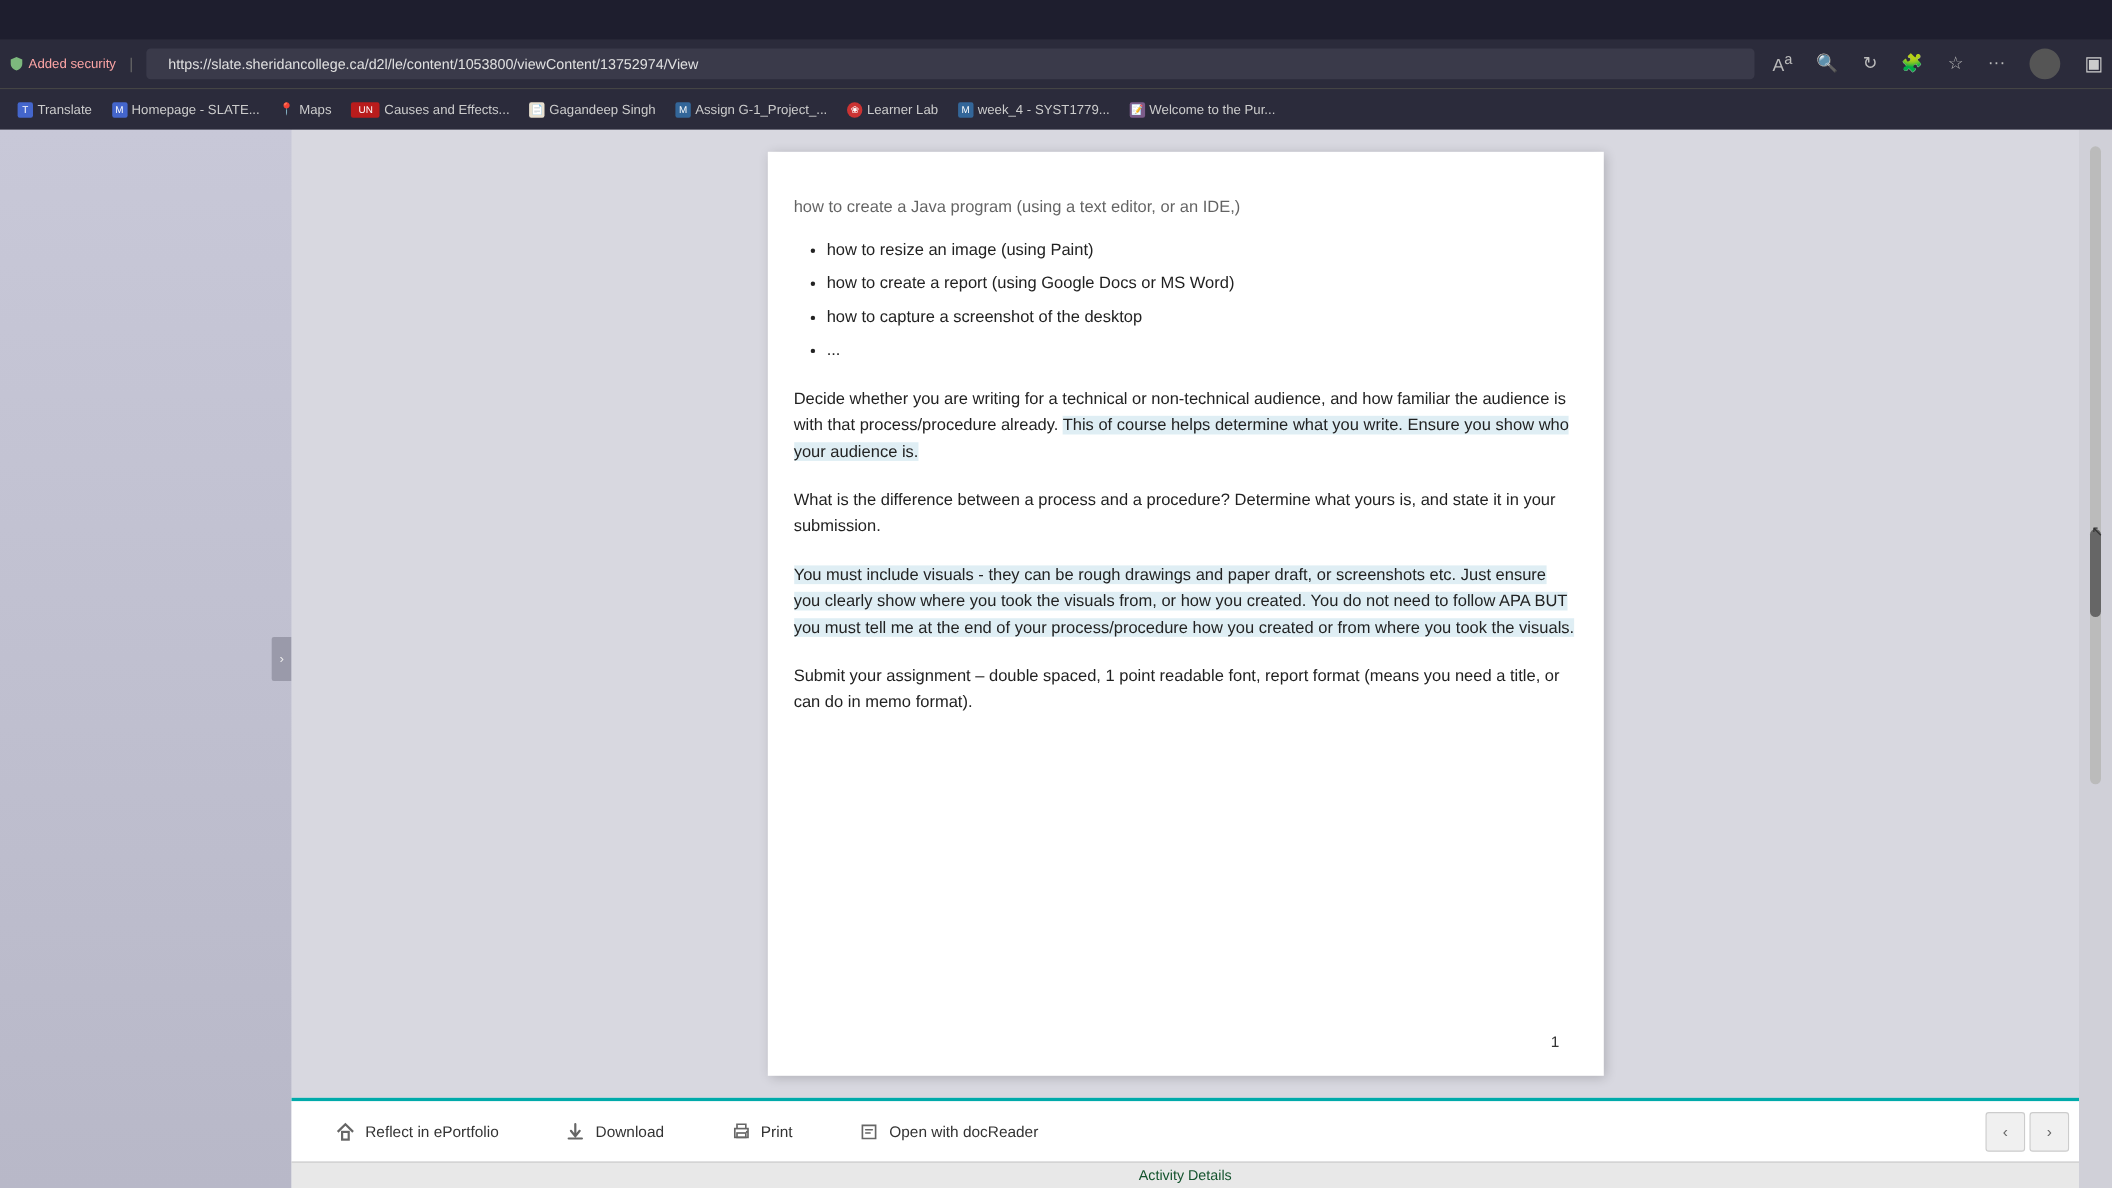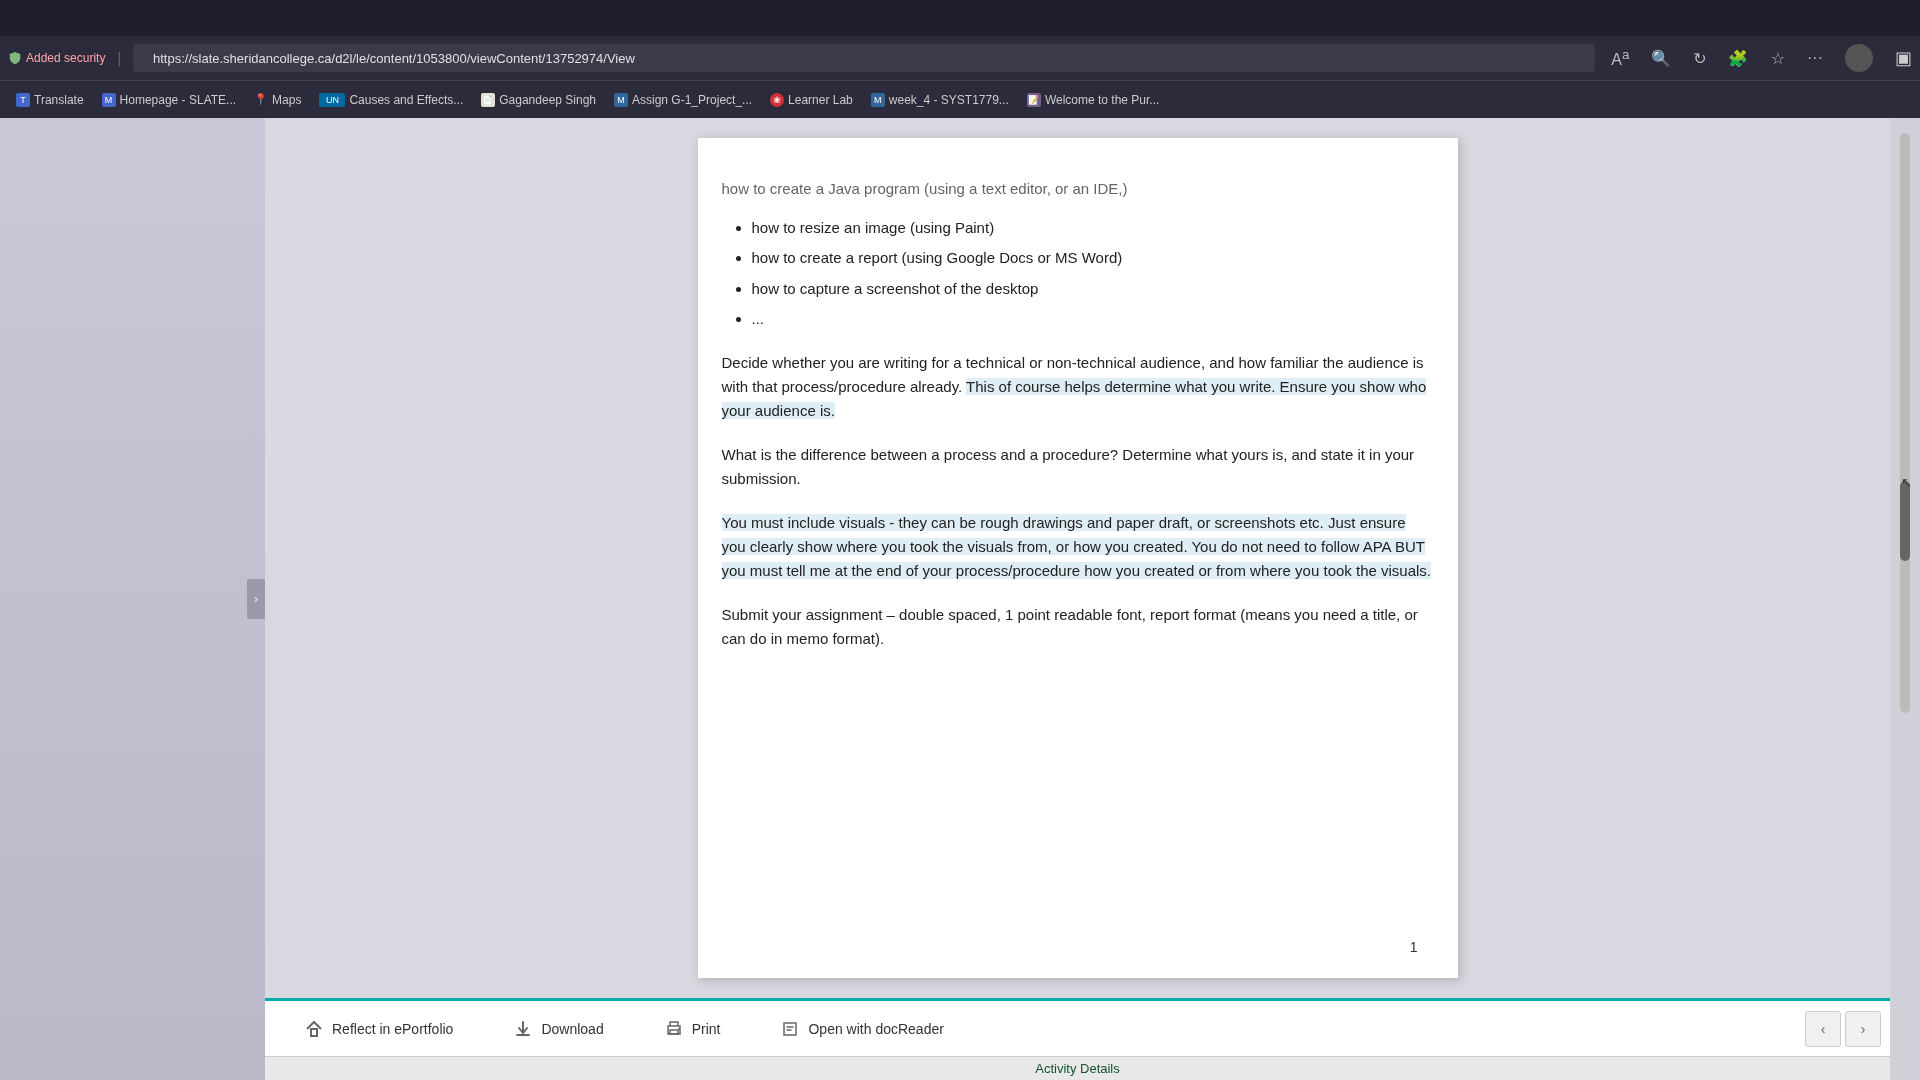--- a/index.html
+++ b/index.html
@@ -110,21 +110,21 @@
       width: 14px;
       height: 14px;
       display: inline-flex;
       align-items: center;
       justify-content: center;
       font-size: 11px;
     }
 
     .bm-translate { background: #4466cc; border-radius: 2px; color: white; font-size: 9px; padding: 1px 2px; }
     .bm-homepage { background: #4466cc; border-radius: 2px; color: white; font-size: 9px; padding: 1px 2px; }
-    .bm-causes { background: #0369a1; border-radius: 2px; color: white; font-size: 9px; padding: 1px 13px; }
+    .bm-causes { background: #b91c1c; border-radius: 2px; color: white; font-size: 9px; padding: 1px 13px; }
     .bm-gagandeep { background: #e8e0d0; border-radius: 2px; color: #333; font-size: 9px; padding: 1px 2px; }
     .bm-assign { background: #336699; border-radius: 2px; color: white; font-size: 9px; padding: 1px 2px; }
     .bm-learnerlab { background: #cc3333; border-radius: 2px; color: white; font-size: 9px; padding: 1px 2px; border-radius: 50%; }
     .bm-week4 { background: #336699; border-radius: 2px; color: white; font-size: 9px; padding: 1px 2px; }
     .bm-welcome { background: #7c5c8a; border-radius: 2px; color: white; font-size: 9px; padding: 1px 2px; }
 
     
     .page-wrapper {
       display: flex;
       height: calc(1080px - 118px);

